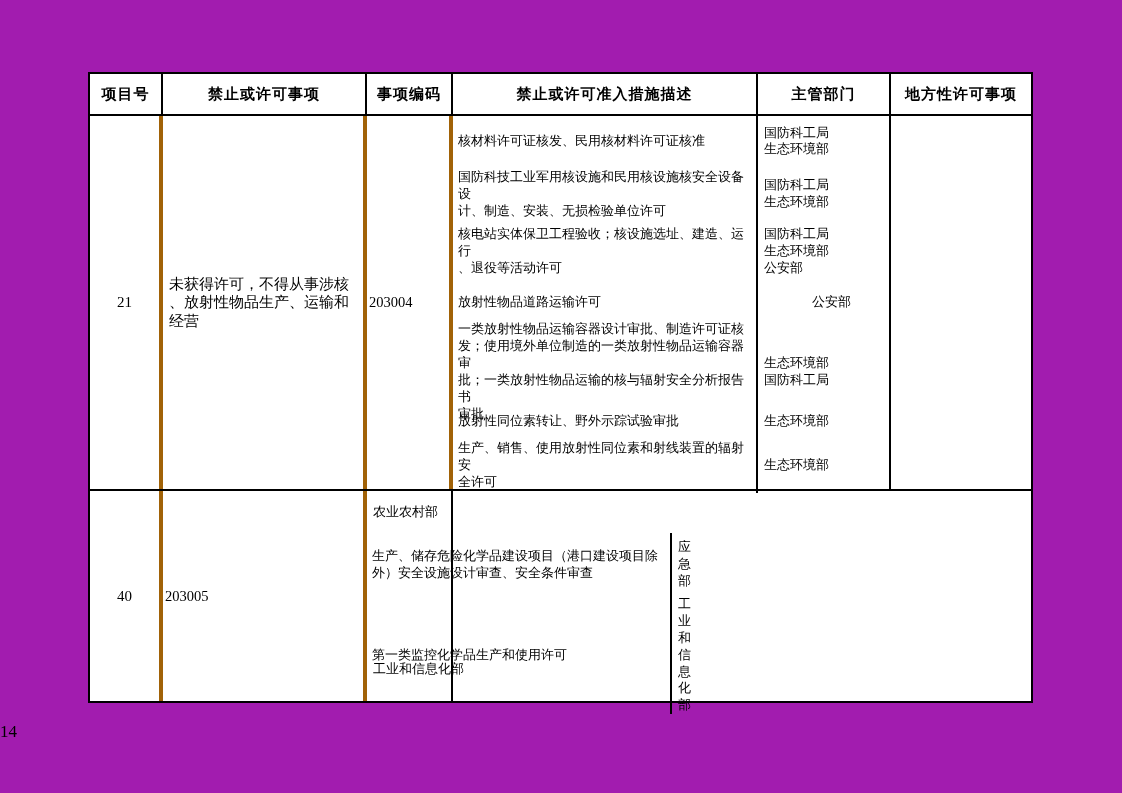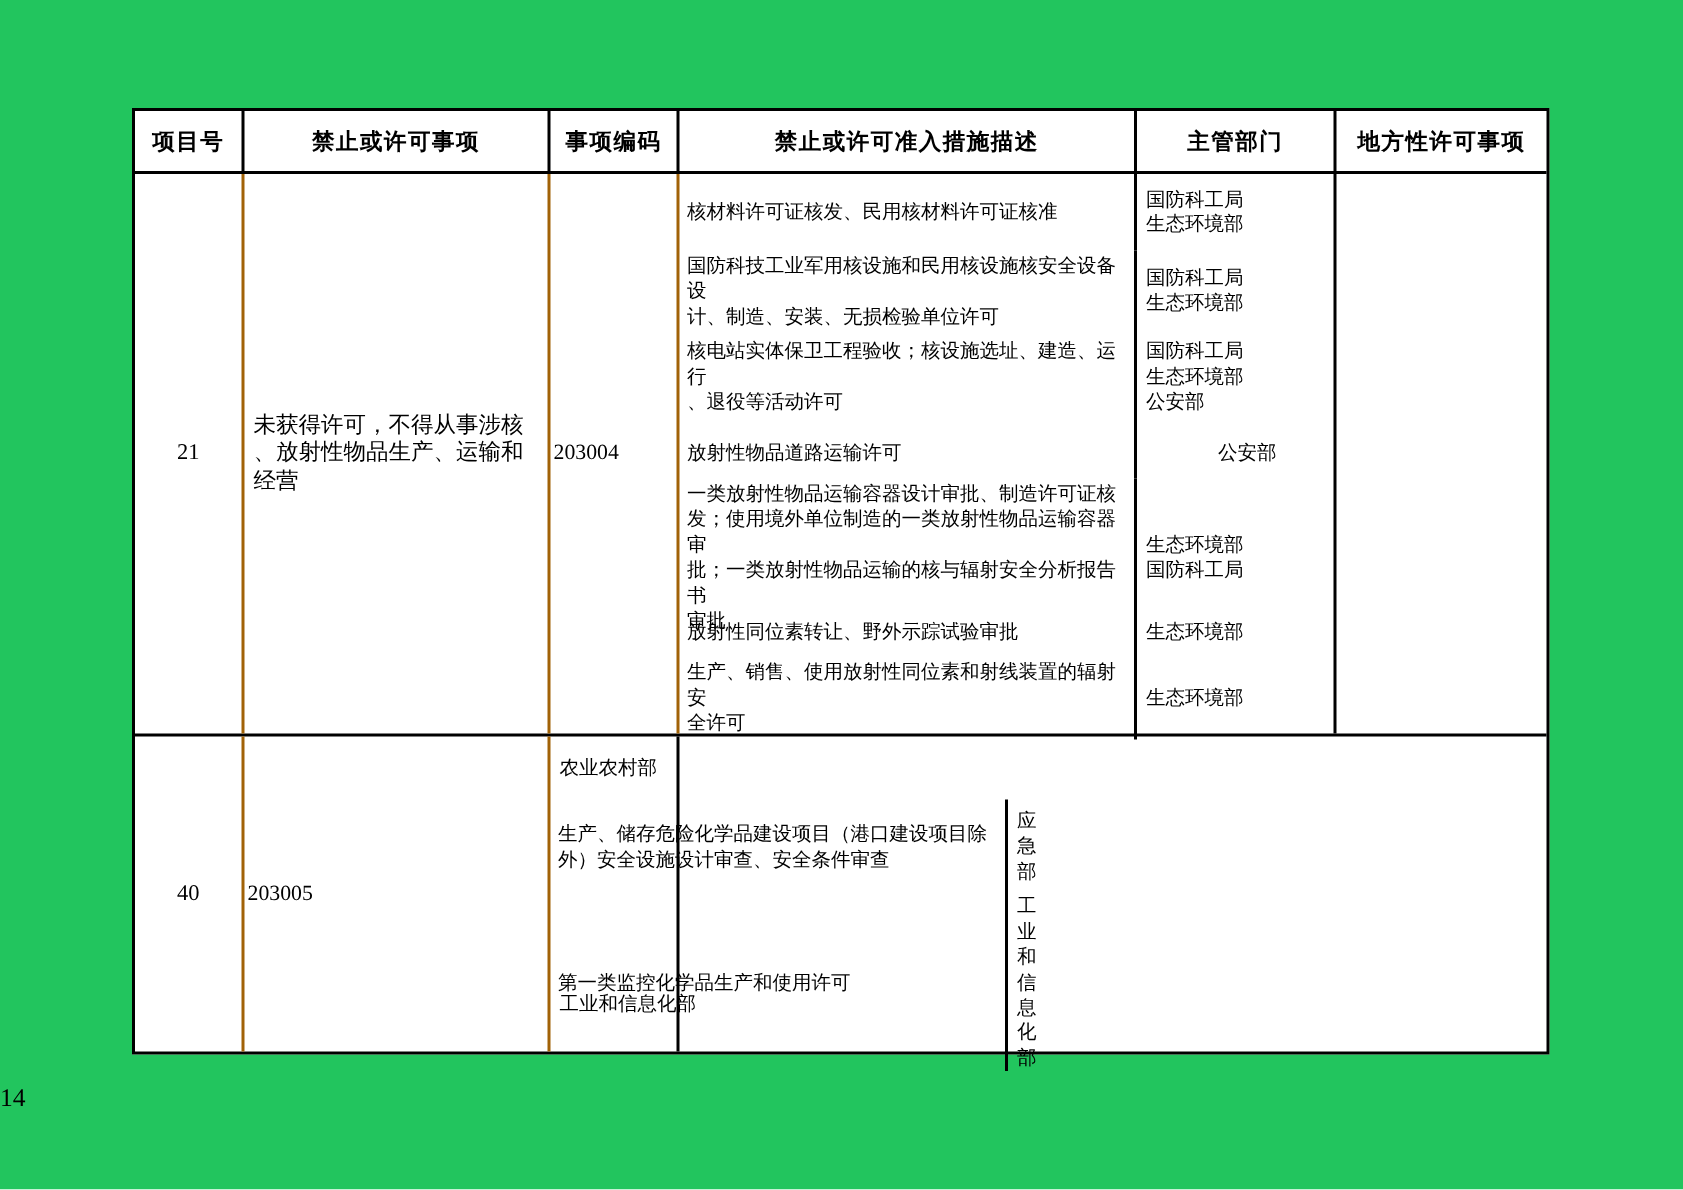--- a/index.html
+++ b/index.html
@@ -6,21 +6,21 @@
     margin: 0;
     padding: 0;
     background: #ffffff;
     color: #000000;
     font-family: "Liberation Serif", "DejaVu Serif", serif;
   }
   .page {
     position: relative;
     width: 1122px;
     height: 793px;
-    background: #22c55e;
+    background: #a21caf;
     overflow: hidden;
   }
   .doc-table {
     position: absolute;
     left: 88px;
     top: 72px;
     width: 945px;
     border: 2px solid #000;
     box-sizing: border-box;
     background: #fff;
@@ -44,21 +44,21 @@
   }
   .hcell:last-child { border-right: none; border-radius: 14px; }
   .trow {
     display: grid;
     grid-template-columns: 73px 204px 86px 438px 1fr;
     border-bottom: 2px solid #000;
     box-sizing: border-box;
   }
   .trow:last-child { border-bottom: none; }
   .cell {
-    border-right: 2px solid #a16207;
+    border-right: 4px solid #a16207;
     box-sizing: border-box;
     display: flex;
     align-items: center;
   }
   .c-id {
     justify-content: center;
     font-size: 15px;
   }
   .c-item {
     padding: 0 4px 0 6px;

